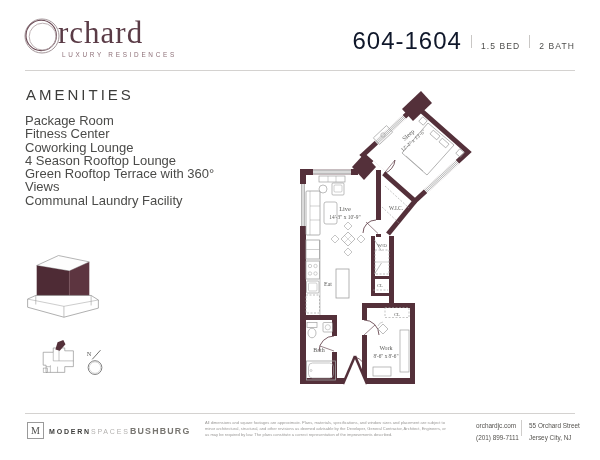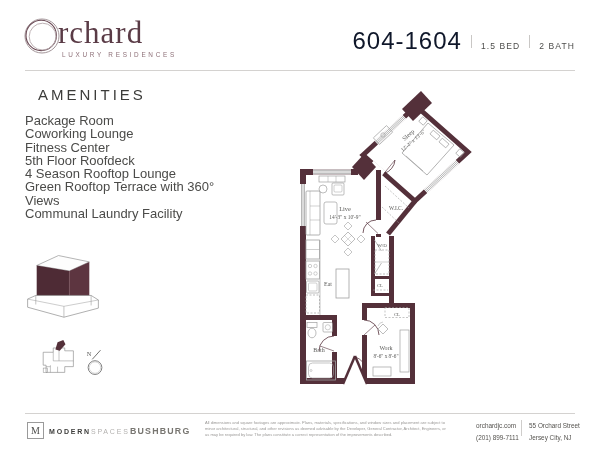--- a/index.html
+++ b/index.html
@@ -16,21 +16,21 @@
        font-size:31px;font-weight:400;color:#5a3b46;letter-spacing:1px;line-height:36px;}
   .brand-tagline{position:absolute;left:40px;top:38px;font-size:6.4px;letter-spacing:2.7px;
        color:#8d6f77;}
   .unit-header{position:absolute;right:25px;top:27px;display:flex;align-items:baseline;}
   .unit-number{font-size:24px;font-weight:300;color:#0f172a;letter-spacing:1px;}
   .spec{font-size:8.5px;letter-spacing:1.1px;color:#4d4d4b;}
   .vbar{width:1px;height:13px;background:#c9c7c5;margin:0 9px;align-self:center;}
 
   
   .amenities{position:absolute;left:25px;top:86px;width:200px;}
-  .amenities h2{margin:0 0 11px 13px;font-size:15px;font-weight:300;letter-spacing:3px;
+  .amenities h2{margin:0 0 11px 1px;font-size:15px;font-weight:300;letter-spacing:3px;
        color:#3c3c3a;}
   .amenities ul{margin:0;padding:0;list-style:none;}
   .amenities li{font-size:13px;line-height:13.3px;color:#4b4b49;}
 
   
   .building-svg{position:absolute;left:24px;top:250px;}
   .keyplan-svg{position:absolute;left:36px;top:336px;}
   .compass-svg{position:absolute;left:84px;top:348px;}
   .floorplan-svg{position:absolute;left:235px;top:90px;}
 
@@ -72,23 +72,22 @@
   <span class="vbar"></span>
   <span class="spec">2 BATH</span>
 </div>
 
 <div class="rule rule-top"></div>
 
 <div class="amenities">
   <h2>AMENITIES</h2>
   <ul>
     <li>Package Room</li>
+    <li>Fitness Center</li>
     <li>Coworking Lounge</li>
-    <li>Fitness Center</li>
-    <li>5th Floor Roofdeck</li>
     <li>4 Season Rooftop Lounge</li>
     <li>Green Rooftop Terrace with 360° Views</li>
     <li>Communal Laundry Facility</li>
   </ul>
 </div>
 
 <svg class="building-svg" width="78" height="80" viewBox="0 0 86 86">
   <polygon points="14,16 38,5 72,12 50,22" fill="#fdfdfd" stroke="#999" stroke-width="0.8"></polygon>
   <polygon points="14,16 50,22 50,60 14,52" fill="#4e2b35"></polygon>
   <polygon points="50,22 72,12 72,50 50,60" fill="#5d3540"></polygon>

